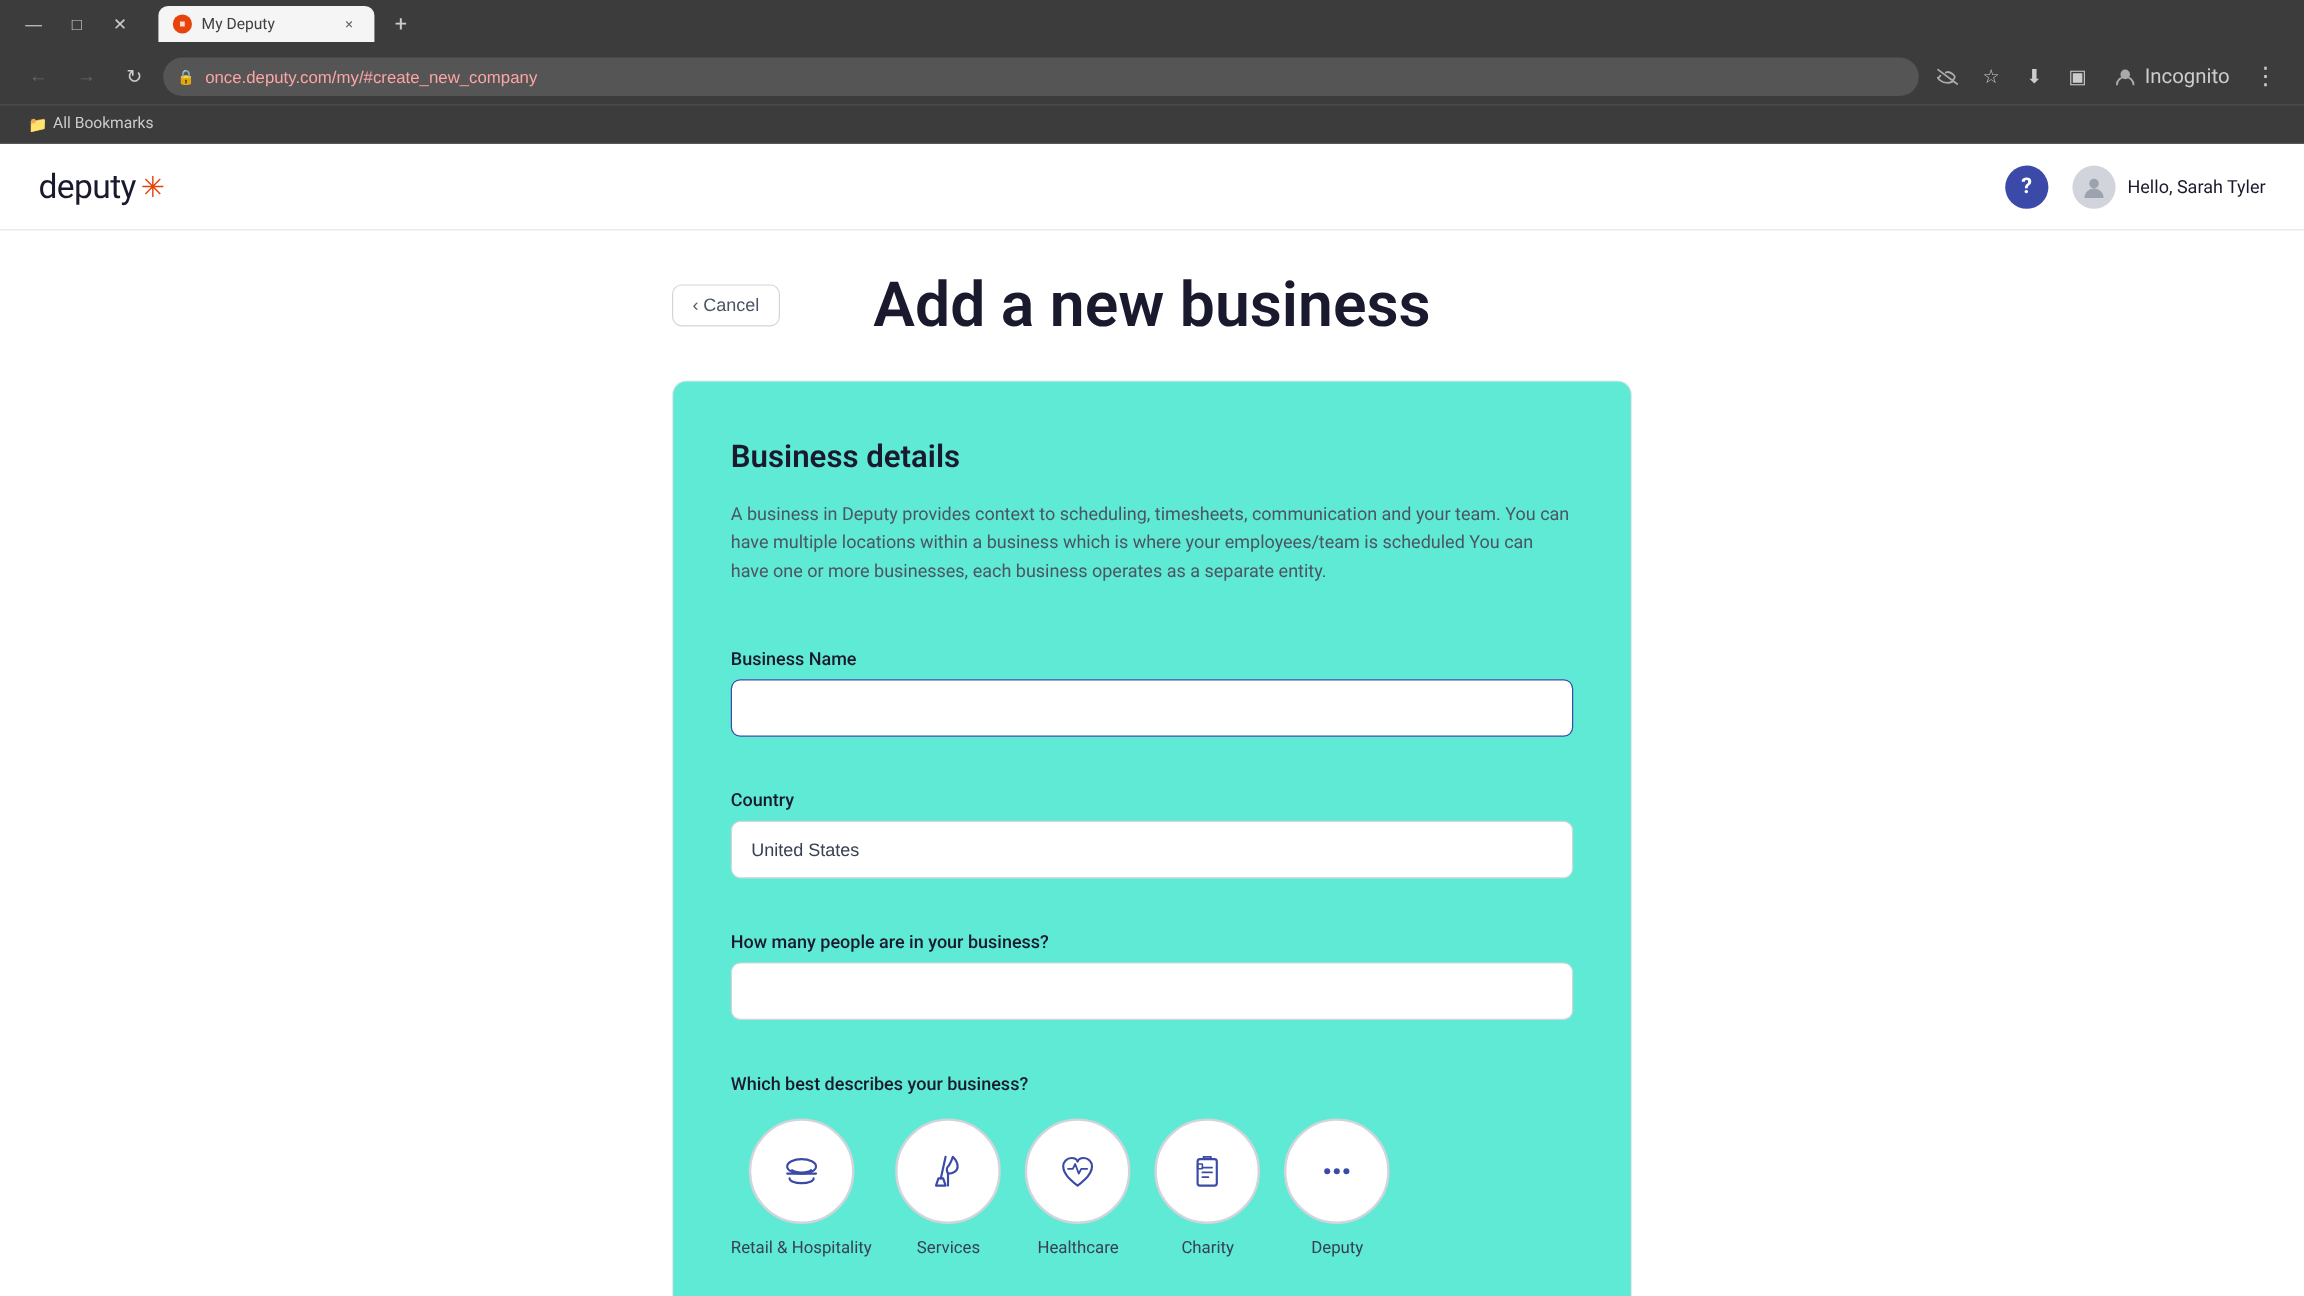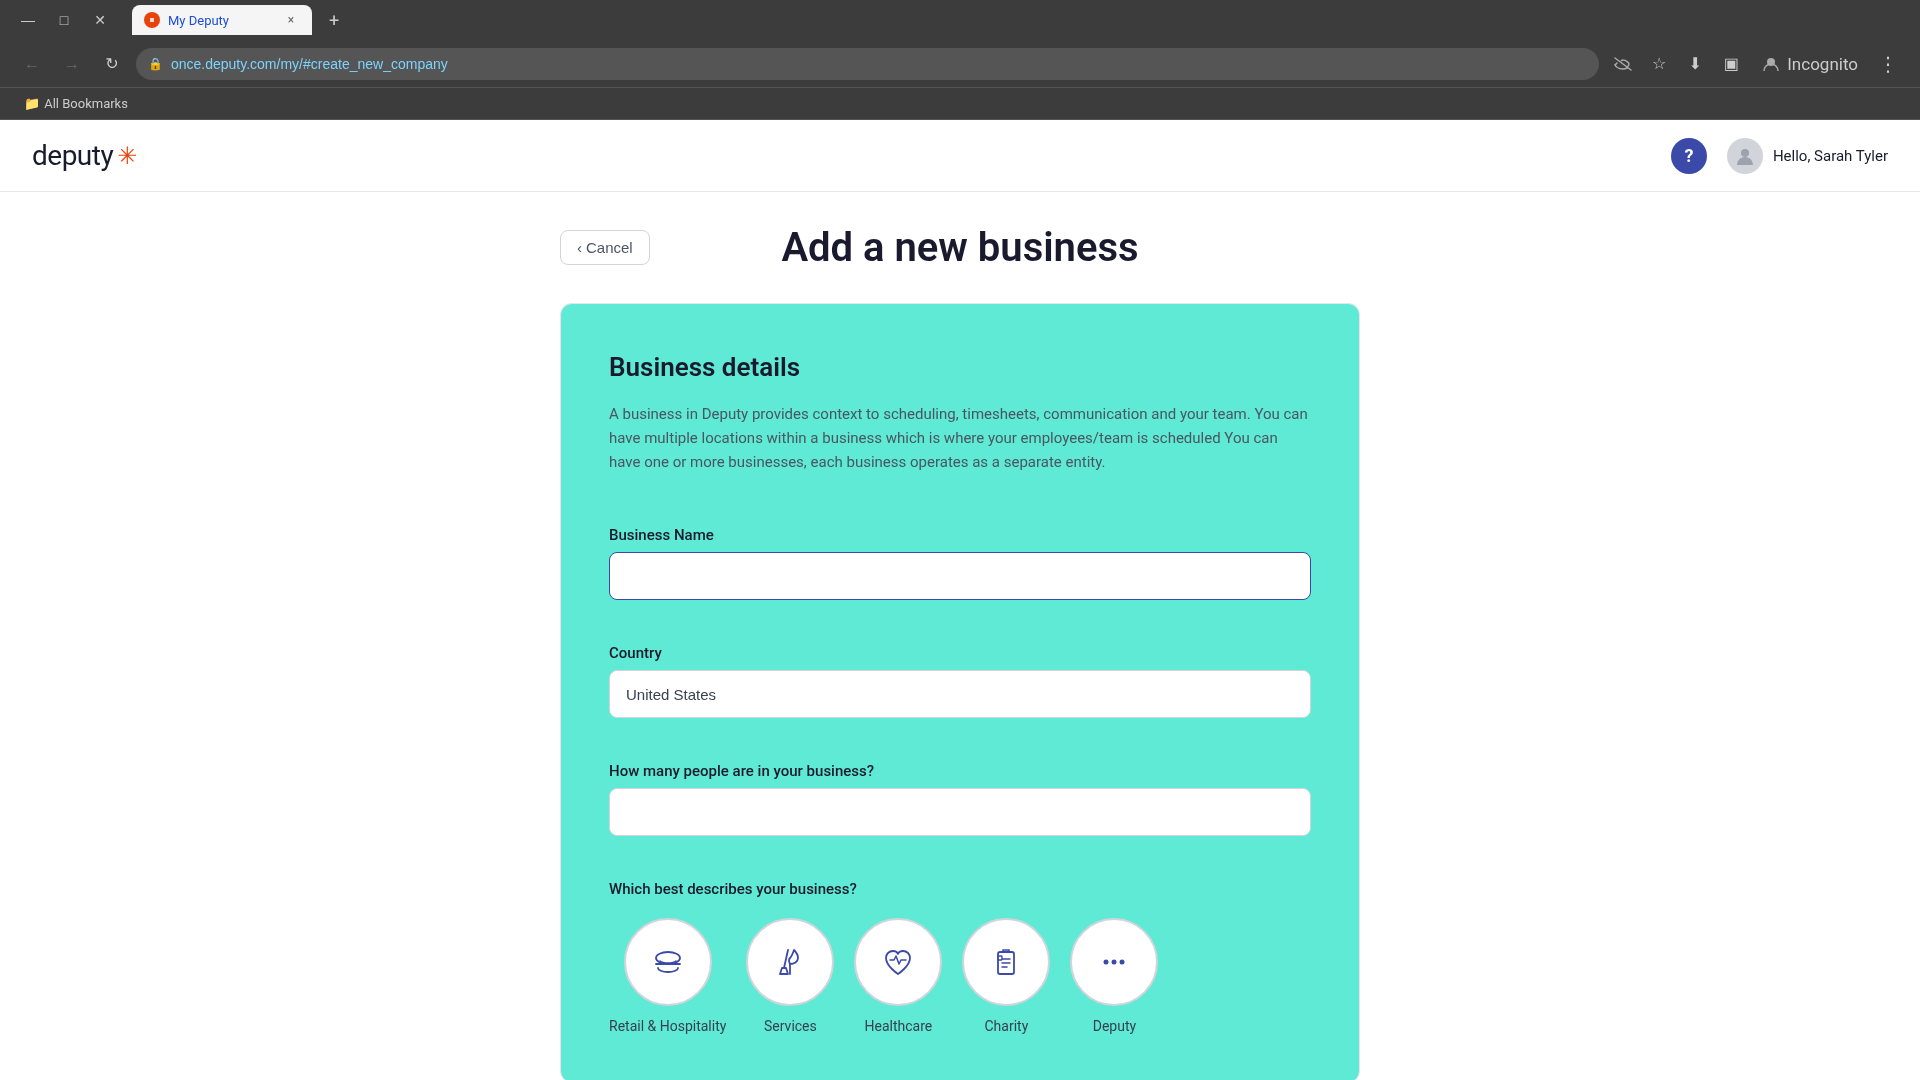--- a/index.html
+++ b/index.html
@@ -71,21 +71,21 @@
       justify-content: center;
       font-size: 10px;
       color: white;
       font-weight: bold;
       flex-shrink: 0;
     }
 
     .tab-title {
       flex: 1;
       font-size: 13px;
-      color: #1d4ed8;
+      color: #404040;
       white-space: nowrap;
       overflow: hidden;
       text-overflow: ellipsis;
     }
 
     .tab-close {
       width: 18px;
       height: 18px;
       border-radius: 50%;
       display: flex;
@@ -141,21 +141,21 @@
       display: flex;
       align-items: center;
       padding: 0 12px;
       gap: 8px;
     }
 
     .address-input {
       flex: 1;
       background: transparent;
       border: none;
-      color: #7dd3fc;
+      color: #fca5a5;
       font-size: 14px;
       outline: none;
     }
 
     .toolbar-icons {
       display: flex;
       align-items: center;
       gap: 4px;
     }
 
@@ -311,21 +311,21 @@
       background: #fff;
       color: #4b5563;
       font-size: 15px;
       cursor: pointer;
       text-decoration: none;
       position: absolute;
       left: 0;
     }
 
     .page-title {
-      font-size: 40px;
+      font-size: 52px;
       font-weight: 600;
       color: #1a1a2e;
       text-align: center;
       flex: 1;
     }
 
     
     .form-card {
       background: #5eead4;
       border: 1px solid #e5e7eb;

